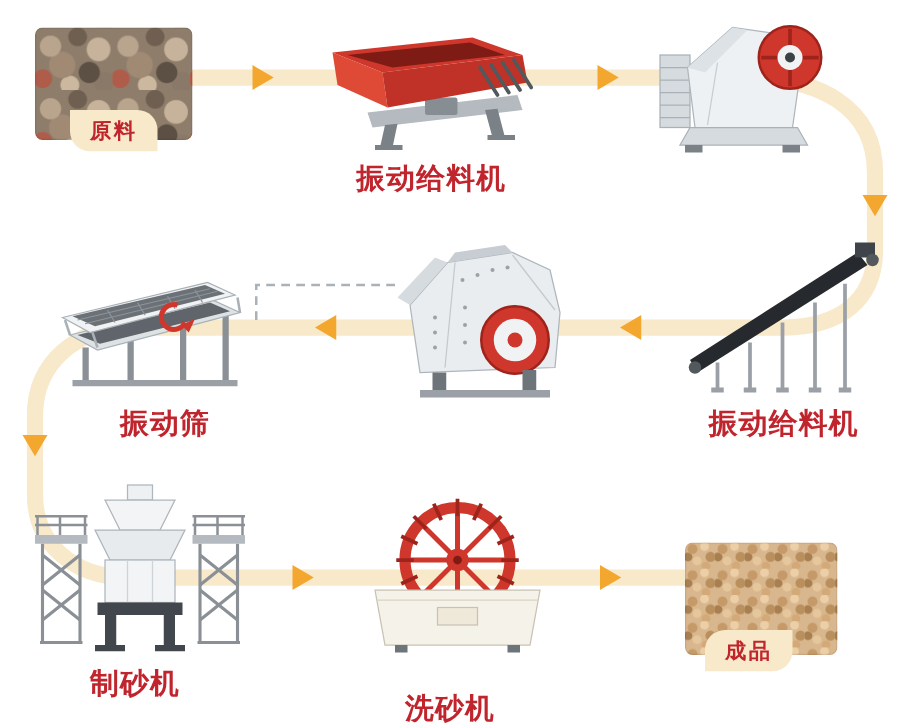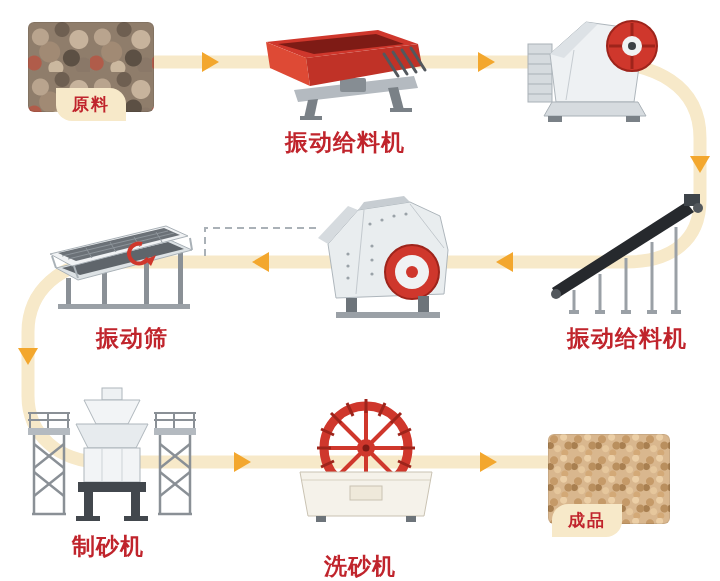--- a/index.html
+++ b/index.html
@@ -282,15 +282,15 @@
       <polygon points="6,76 138,76 130,120 14,120" fill="#f5f2ea" stroke="#c9c2b2"></polygon>
       <line x1="8" y1="84" x2="136" y2="84" stroke="#d8d2c2"></line>
       <rect x="56" y="90" width="32" height="14" fill="#efe9da" stroke="#c9c2b2"></rect>
       <rect x="22" y="120" width="10" height="6" fill="var(--steel-dark,#6d747a)"></rect>
       <rect x="112" y="120" width="10" height="6" fill="var(--steel-dark,#6d747a)"></rect>
     </svg>
   </div>
   <div class="machine-label" style="left:360px;top:551px">洗砂机</div>
 
   <div class="photo photo-sand" style="left:548px;top:434px;width:122px;height:90px"></div>
-  <div class="photo-tag tag-product" style="left:552px;top:504px">成品</div>
+  <div class="photo-tag tag-product" style="left:564px;top:504px">成品</div>
 
 </div>
 
 </body></html>

